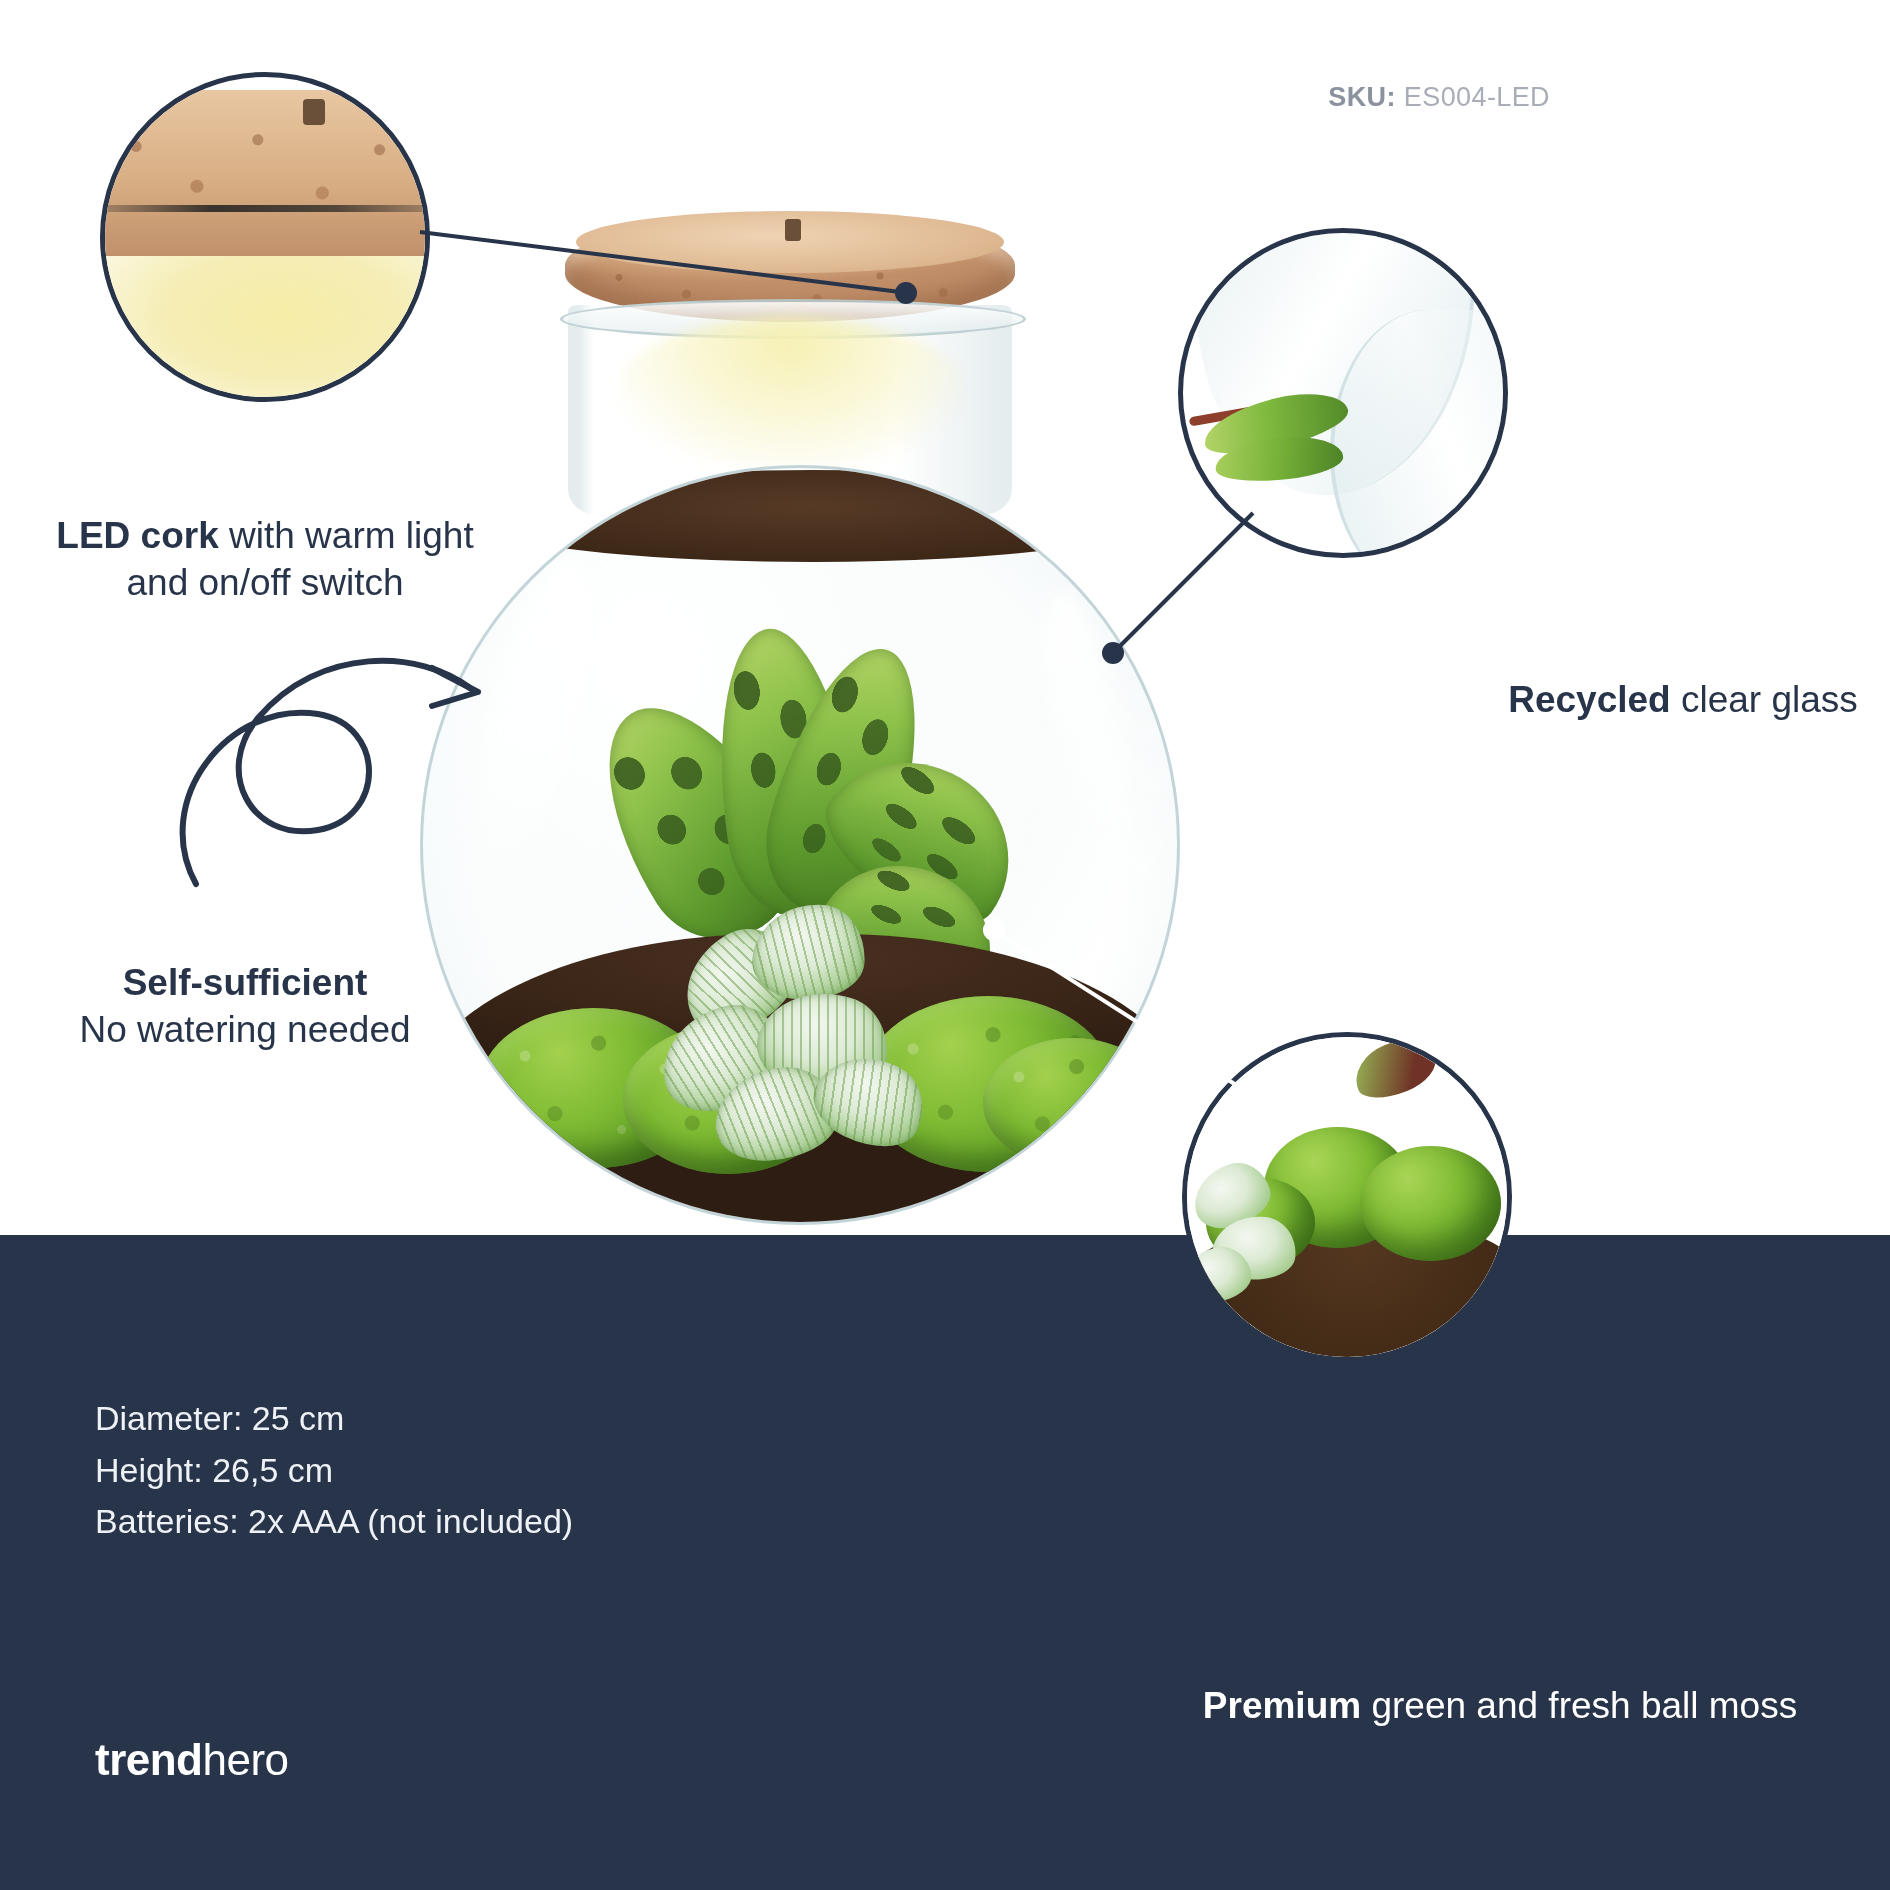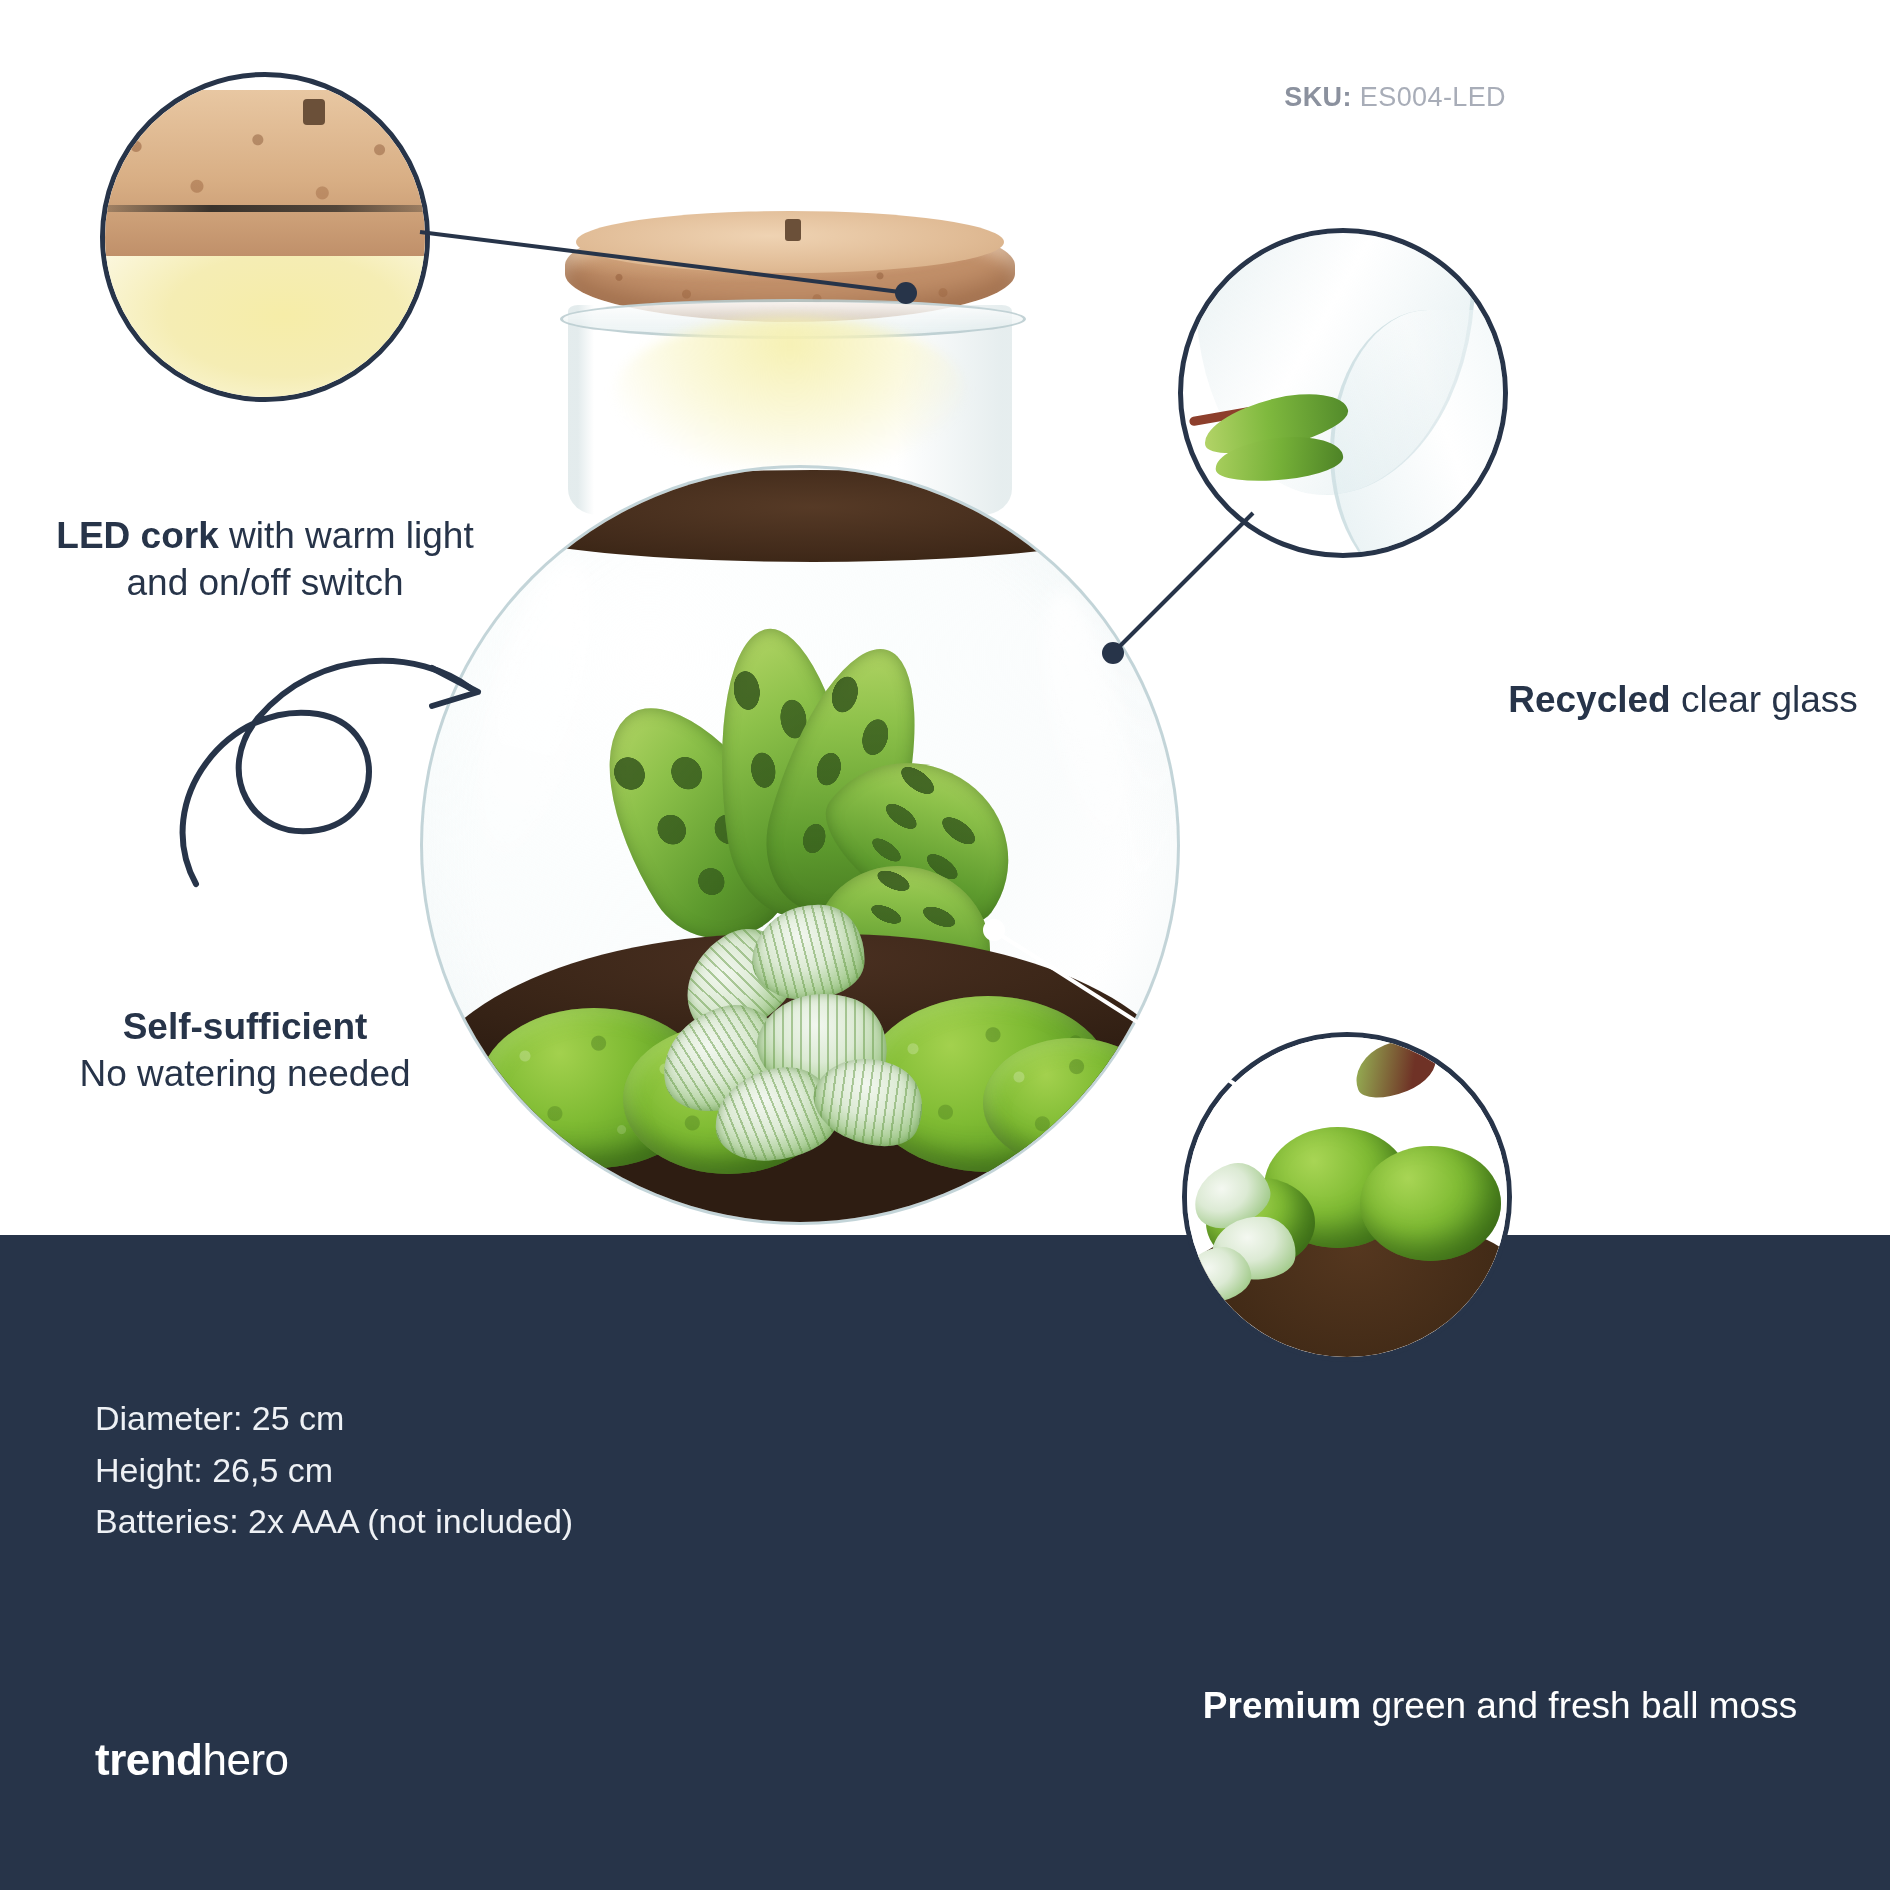--- a/index.html
+++ b/index.html
@@ -6,20 +6,21 @@
     margin: 0; padding: 0;
     width: 1890px; height: 1890px;
     overflow: hidden;
     background: #ffffff;
     font-family: "Liberation Sans", sans-serif;
   }
   #root {
     position: relative;
     width: 1554px; height: 1890px;
     background: #ffffff;
+    padding-left: 44px;
   }
 
   
   .footer-band {
     position: absolute;
     left: 0; top: 1235px;
     width: 1890px; height: 655px;
     background: #273449;
   }
 
@@ -354,21 +355,21 @@
     text-align: center;
     line-height: 1.28;
     font-size: 37px;
     font-weight: 400;
   }
   .callout-text b { font-weight: 700; margin-top: 44px; }
   .callout-text.light { color: #ffffff; }
 
   #led-text    { left: 40px;  top: 512px;  width: 450px; }
   #glass-text  { left: 1448px; top: 676px;  width: 470px; }
-  #self-text   { left: 20px;  top: 1003px; width: 450px; }
+  #self-text   { left: 20px;  top: 959px; width: 450px; }
   #moss-text   { left: 1120px; top: 1682px; width: 760px; }
 
   
   .specs {
     position: absolute;
     left: 95px; top: 1393px;
     color: #eef1f5;
     font-size: 34px;
     line-height: 1.52;
   }

